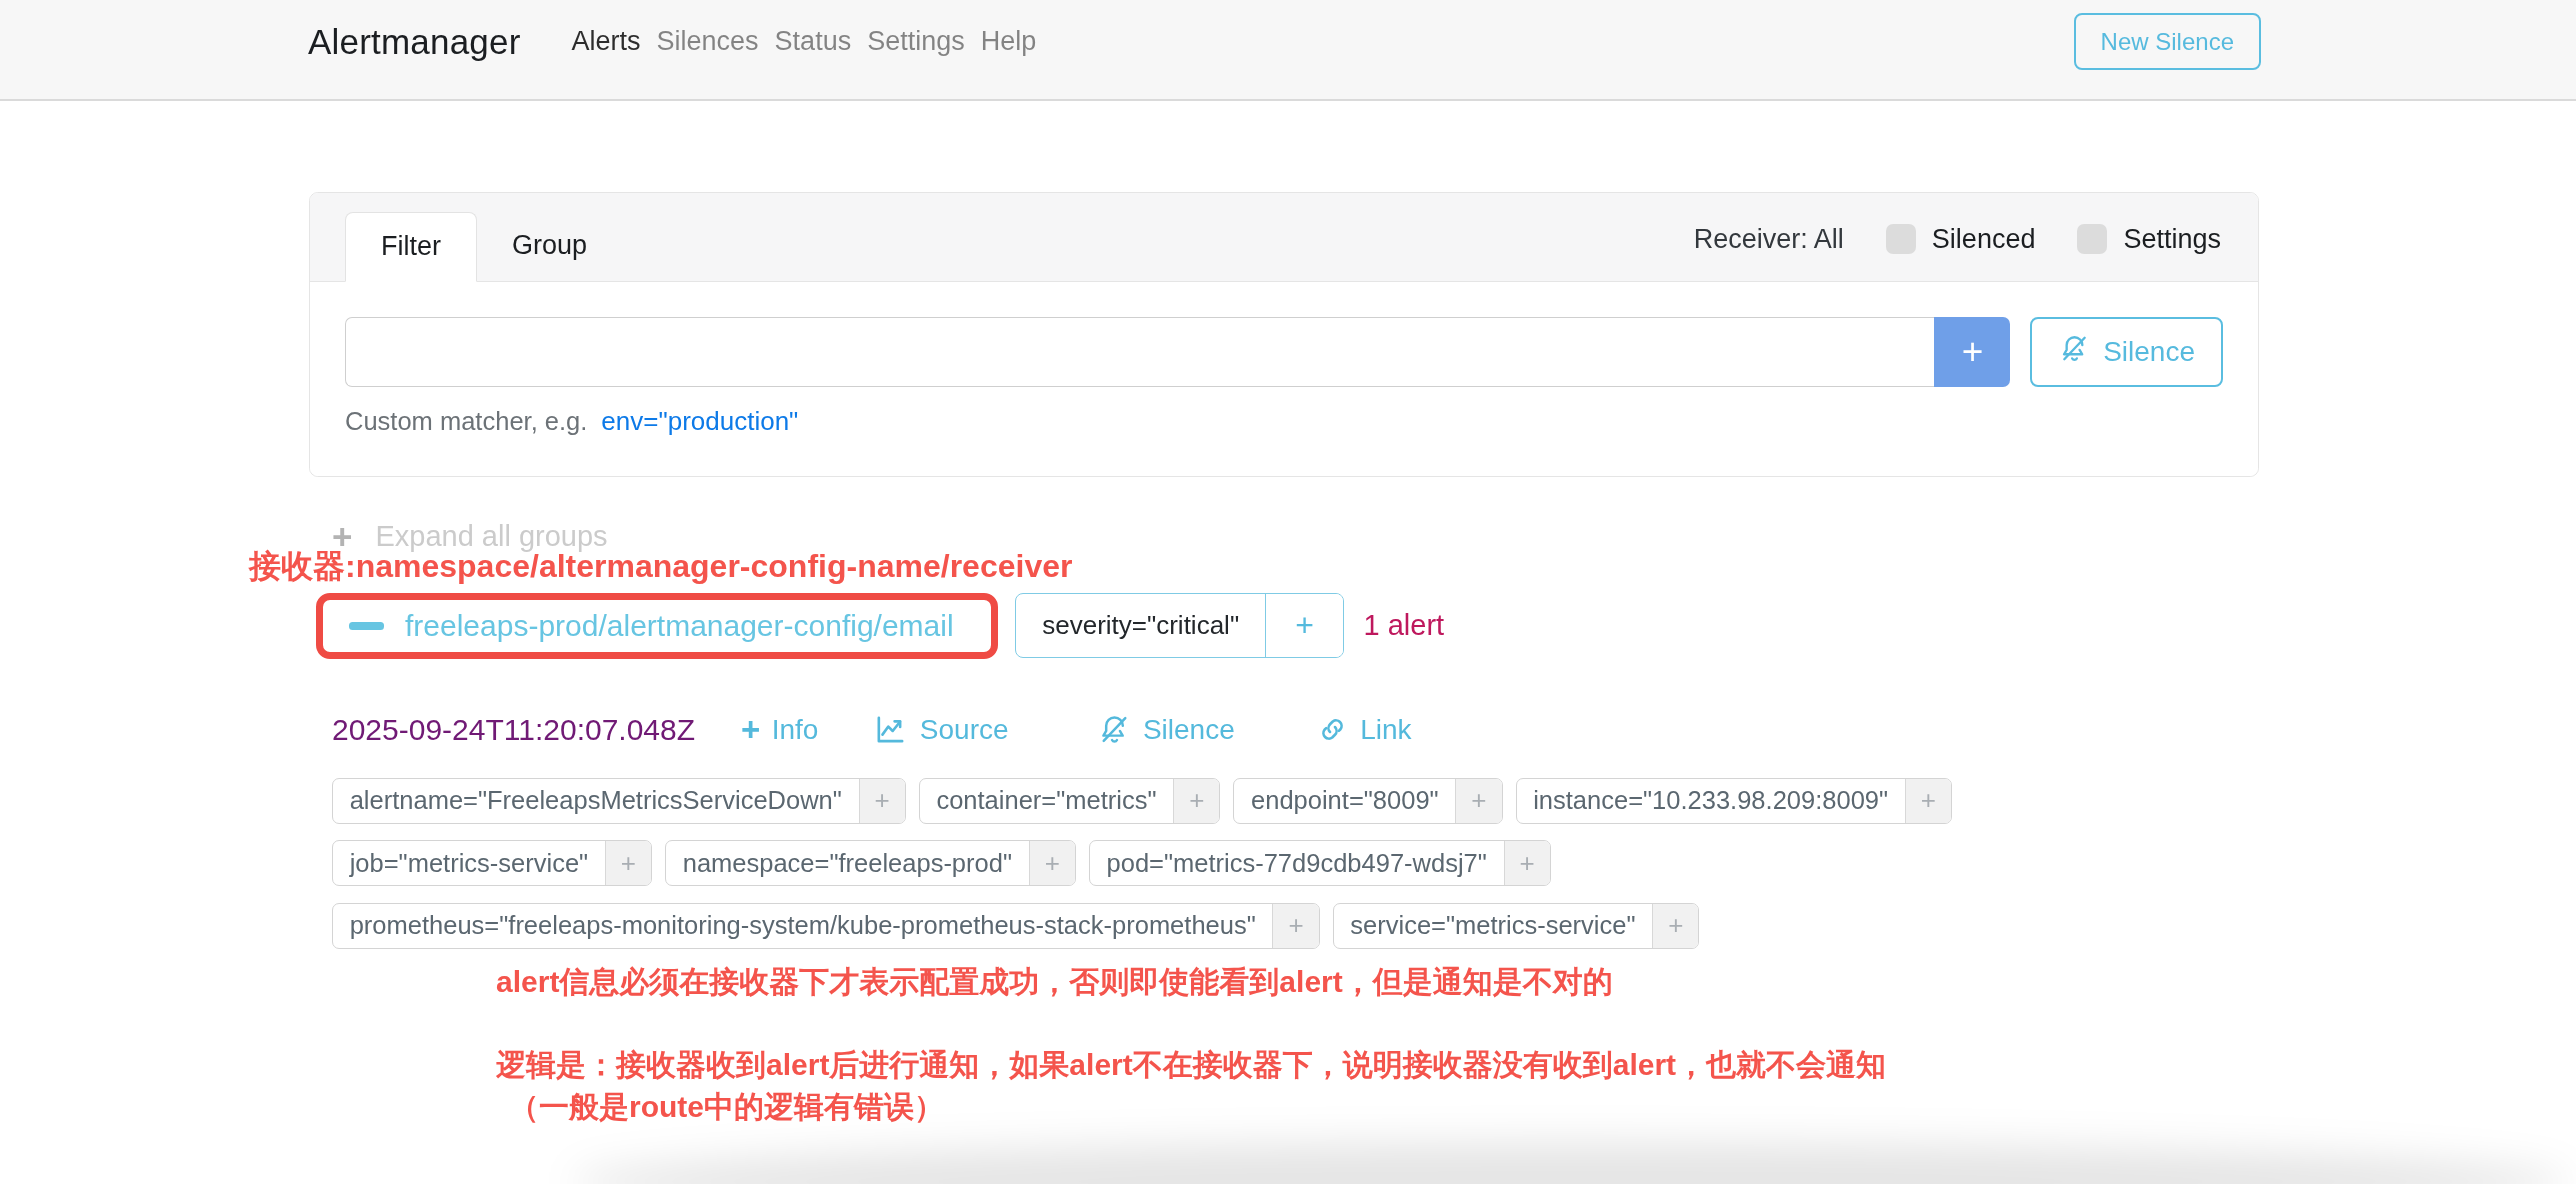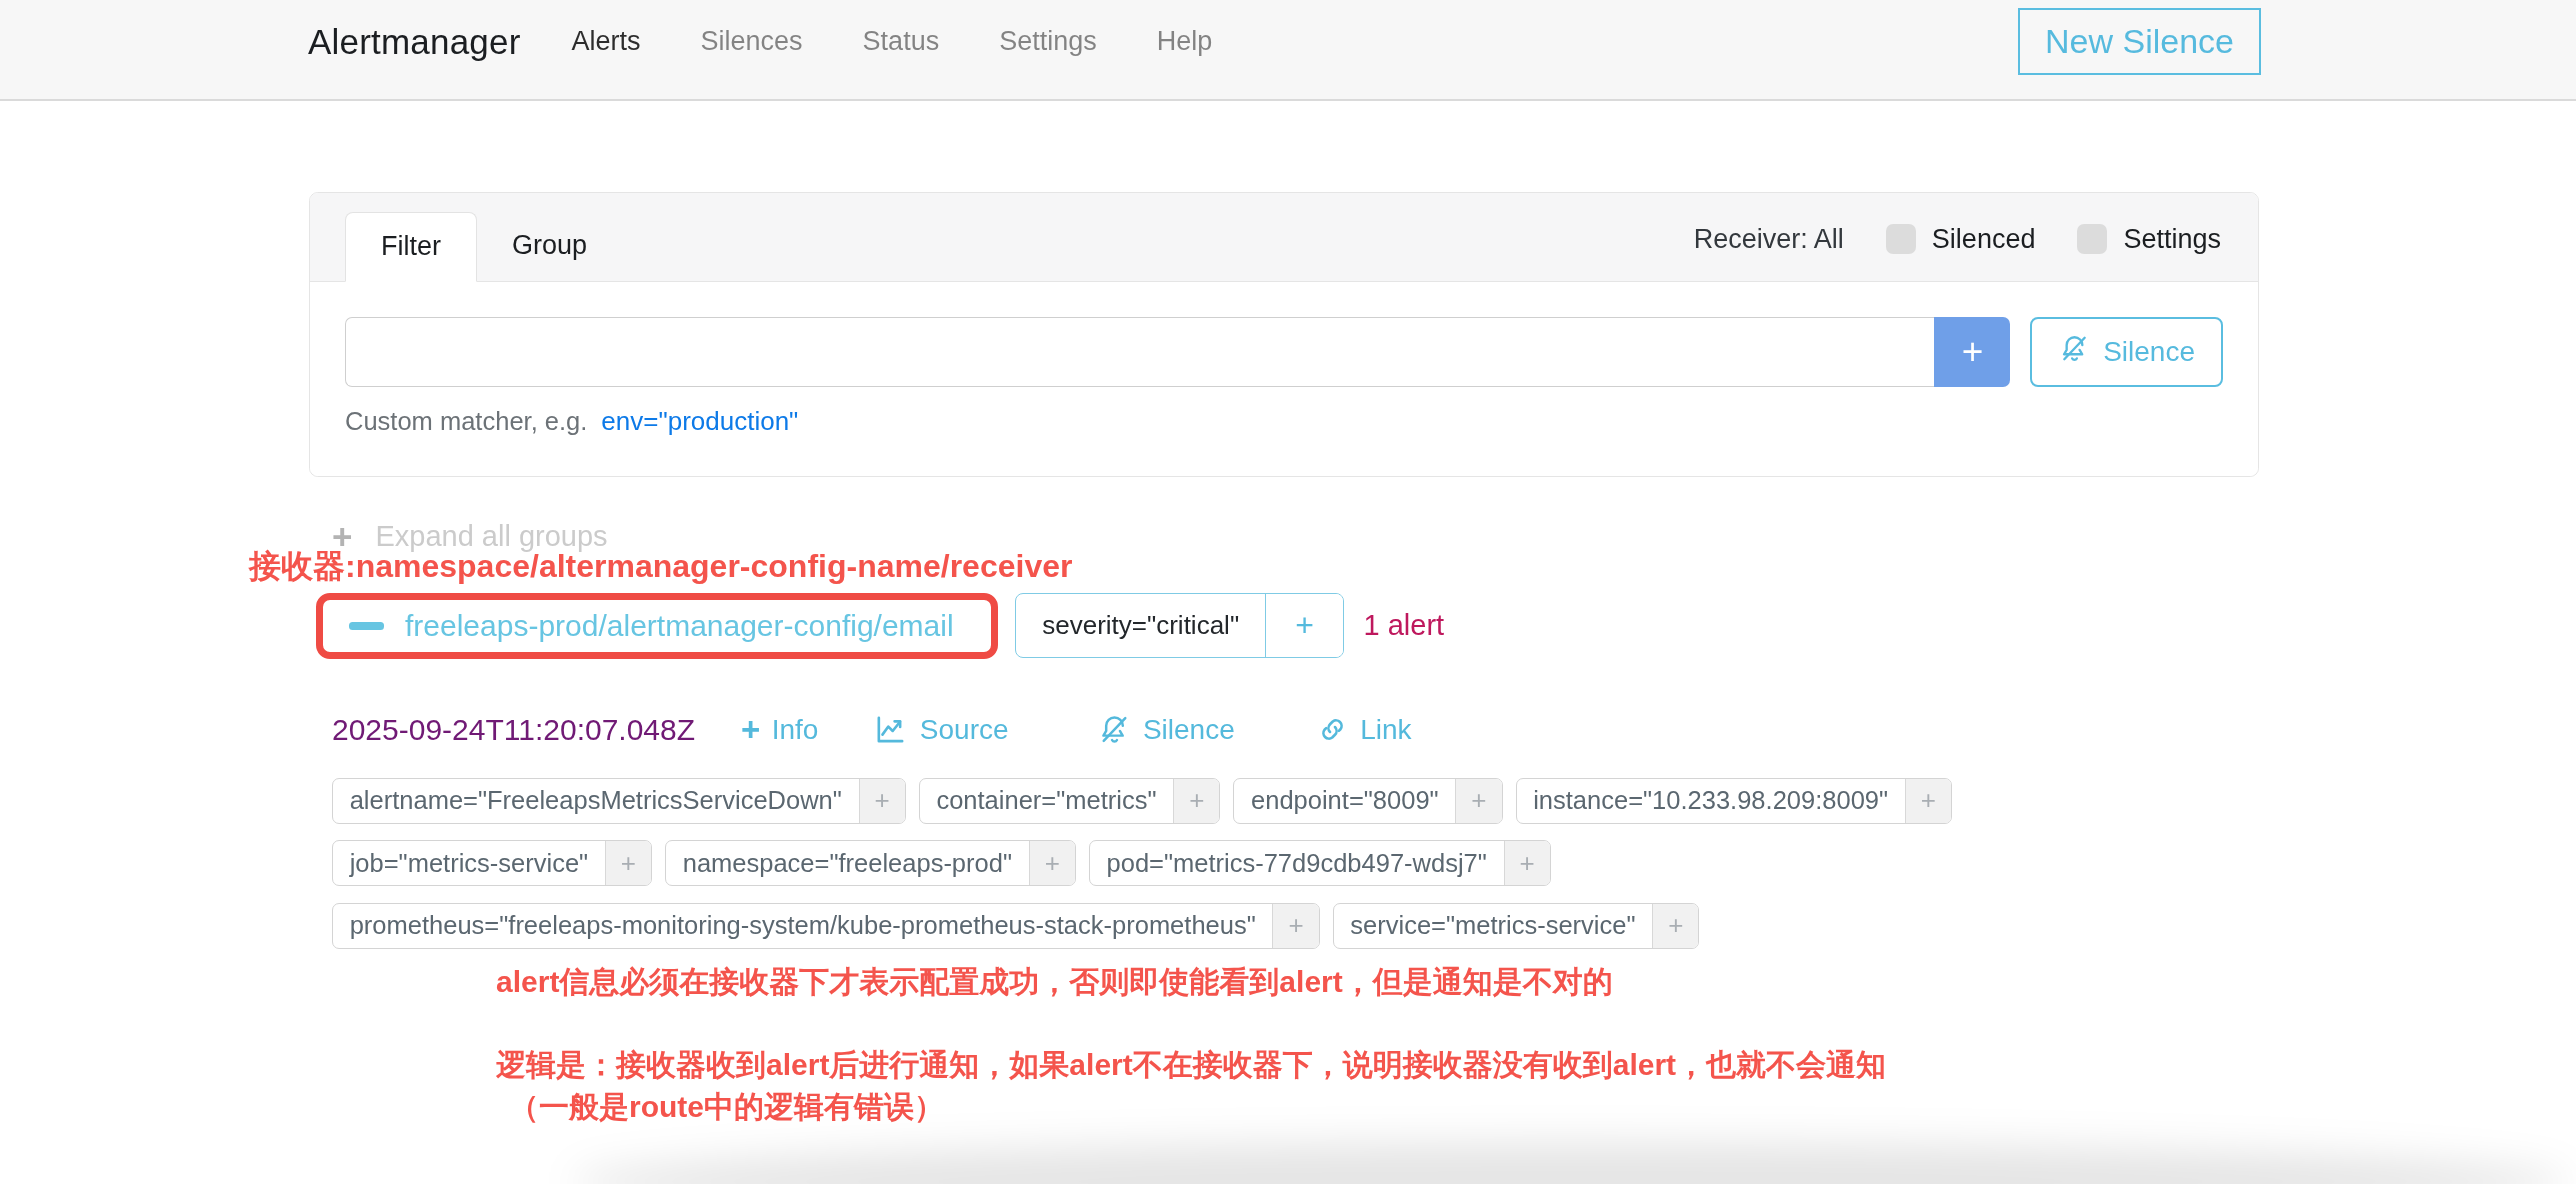--- a/index.html
+++ b/index.html
@@ -4,26 +4,26 @@
 <style>
   * { margin:0; padding:0; box-sizing:border-box; }
   html,body { background:#fff; }
   body { font-family:"Liberation Sans","DejaVu Sans",sans-serif; color:#212529; }
   .page { position:relative; width:2576px; height:1184px; background:#ffffff; overflow:hidden; }
 
   
   .navbar { height:101px; background:#f7f7f7; border-bottom:2.6px solid #dadada;
             display:flex; align-items:center; padding:0 315px 16px 308px; }
   .brand { font-size:35px; font-weight:500; color:#1b1e21; margin-right:51px; letter-spacing:0.2px; }
-  .nav-links { display:flex; align-items:center; gap:60px; }
+  .nav-links { display:flex; align-items:center; gap:16px; }
   .nav-link { font-size:27px; color:rgba(0,0,0,.47); cursor:pointer; }
   .nav-link.active { color:rgba(0,0,0,.82); }
   .nav-spacer { flex:1; }
   .btn-outline-info { border:2.6px solid #5abde0; color:#56bade; background:transparent;
-            border-radius:0; font-size:34px; padding:12.3px 25px; cursor:pointer;
+            border-radius:8px; font-size:24px; padding:12.3px 25px; cursor:pointer;
             display:inline-flex; align-items:center; gap:12.3px;
             font-family:"Liberation Sans","DejaVu Sans",sans-serif; }
 
   
   .container { width:1950px; margin-left:309px; }
   .panel { margin-top:91px; border:1.8px solid #e5e5e5; border-radius:8.8px; background:#fff; }
   .panel-header { background:#f6f6f7; border-bottom:1.8px solid #e5e5e5; border-radius:8px 8px 0 0;
             display:flex; align-items:flex-end; padding:19.4px 37px 0 35px; }
   .tab { font-size:27px; color:#1b1e21; padding:17.6px 35px 19.4px 35px; cursor:pointer; }
   .tab.active { background:#fff; border:1.8px solid #e3e3e3; border-bottom:1.8px solid #fff;

